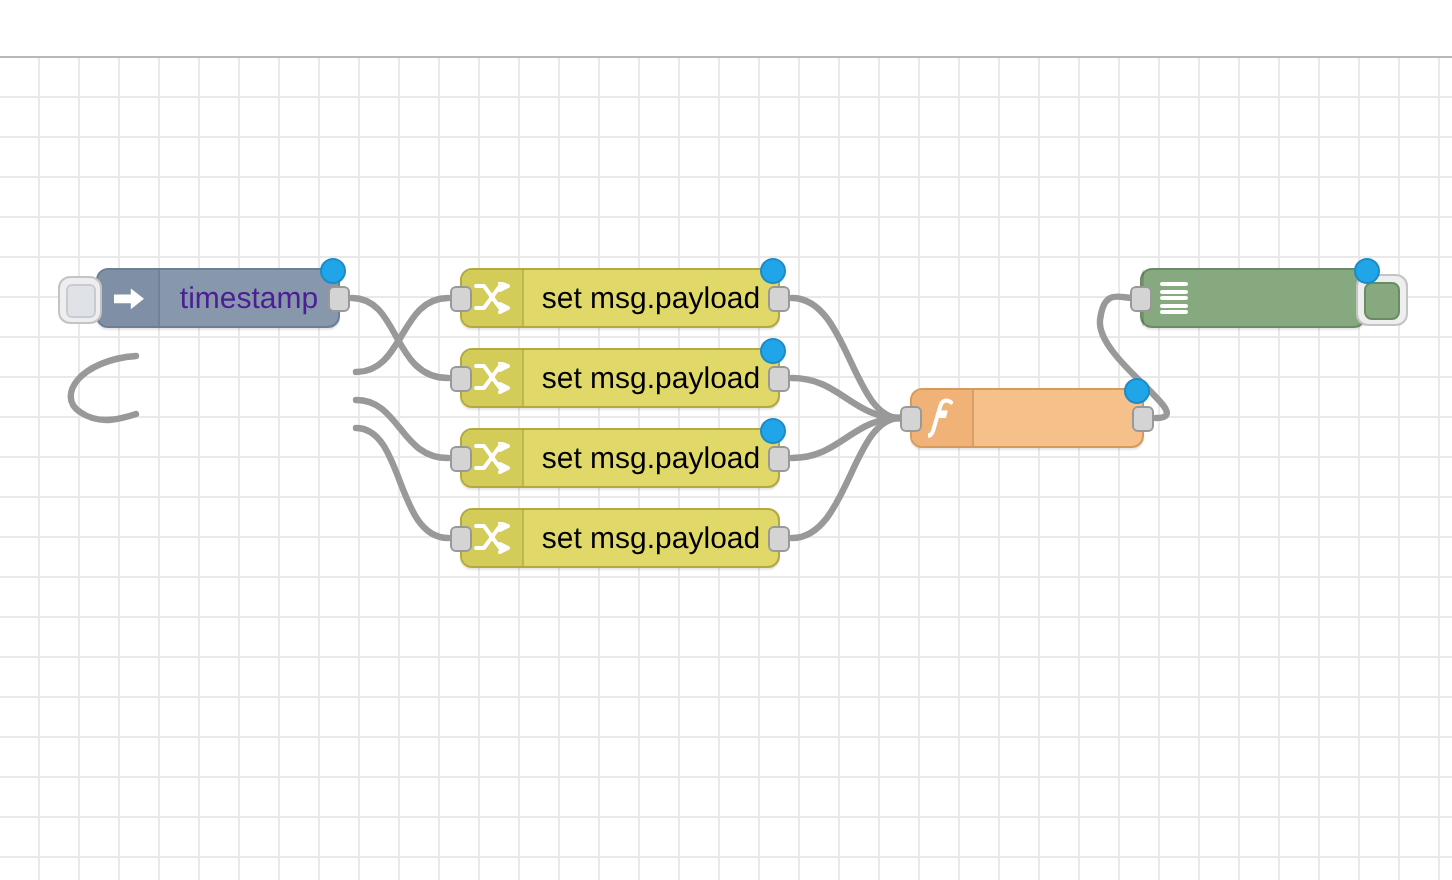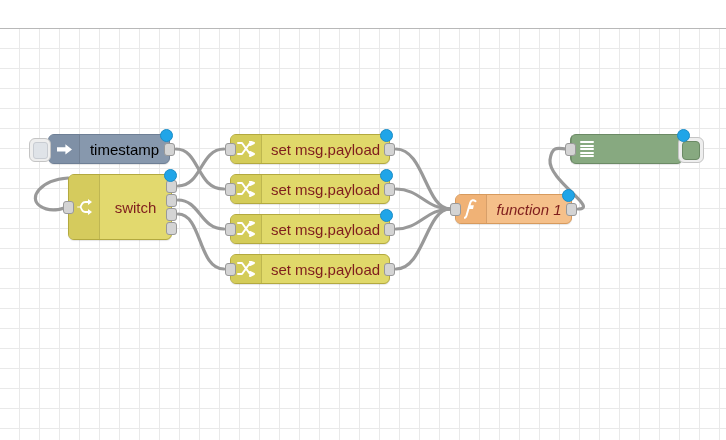--- a/index.html
+++ b/index.html
@@ -45,31 +45,31 @@
     display:flex;align-items:center;justify-content:center;
     border-right:1px solid rgba(0,0,0,.10);
     border-radius:5px 0 0 5px;
     flex:0 0 30px;
   }
   .node .icon-box svg{display:block;}
   .node .label{
     flex:1 1 auto;
     text-align:center;
     font-size:15px;
-    color:#7f1d1d;
+    color:#000000;
     padding:0 6px;
     white-space:nowrap;
     overflow:hidden;
   }
   .node.italic .label{font-style:italic;}
 
   
   .n-inject{background:#8798ad;border-color:#6e7f95;}
   .n-inject .icon-box{background:#7f90a6;}
-  .n-inject .label{color:#000000;}
+  .n-inject .label{color:#4c1d95;}
 
   .n-switch{background:#e2d96e;border-color:#b3a93f;}
   .n-switch .icon-box{background:#d5cb5d;}
 
   .n-change{background:#e0d96a;border-color:#b3a93f;}
   .n-change .icon-box{background:#d4cc59;}
 
   .n-function{background:#f5c08a;border-color:#d79a5d;}
   .n-function .icon-box{background:#f0b276;}
 
@@ -182,34 +182,20 @@
       <div class="icon-box">
         <svg width="17" height="15" viewBox="0 0 17 15">
           <path d="M1 5.2 h8.4 V2.2 L16 7.4 L9.4 12.6 V9.6 H1 Z" fill="#ffffff"></path>
         </svg>
       </div>
       <div class="label">timestamp</div>
       <div class="port out" style="top:8px;"></div>
       <div class="dot-changed" style="left:111px;top:-6px;"></div>
     </div>
 
-    <div class="node n-switch" style="left:68px;top:174px;width:104px;height:66px;">
-      <div class="icon-box">
-        <svg width="17" height="20" viewBox="0 0 17 20">
-          <path d="M12 2 L16 5 L12 8 V6 H9.5 C7 6 6.5 8 5.5 10 C6.5 12 7 14 9.5 14 H12 V12 L16 15 L12 18 V16 H9.5 C5.5 16 5 12.5 3.8 10.6 H1.2 V9.4 H3.8 C5 7.5 5.5 4 9.5 4 H12 Z" fill="#ffffff"></path>
-        </svg>
-      </div>
-      <div class="label">switch</div>
-      <div class="port in" style="top:26px;"></div>
-      <div class="port out" style="top:5px;"></div>
-      <div class="port out" style="top:19px;"></div>
-      <div class="port out" style="top:33px;"></div>
-      <div class="port out" style="top:47px;"></div>
-      <div class="dot-changed" style="left:95px;top:-6px;"></div>
-    </div>
 
     <div class="node n-change" style="left:230px;top:134px;width:160px;height:30px;">
       <div class="icon-box">
         <svg width="18" height="16" viewBox="0 0 18 16">
           <path d="M1 2 L5 2 L13 13 L17 13 M13 11 L17 13 L13 15" stroke="#ffffff" stroke-width="2" fill="none" stroke-linecap="round" stroke-linejoin="round"></path>
           <path d="M1 13 L5 13 L13 2 L17 2 M13 0.5 L17 2 L13 4" stroke="#ffffff" stroke-width="2" fill="none" stroke-linecap="round" stroke-linejoin="round"></path>
         </svg>
       </div>
       <div class="label">set msg.payload</div>
       <div class="port in" style="top:8px;"></div>
@@ -254,21 +240,20 @@
       <div class="port in" style="top:8px;"></div>
       <div class="port out" style="top:8px;"></div>
     </div>
 
     <div class="node n-function italic" style="left:455px;top:194px;width:117px;height:30px;">
       <div class="icon-box">
         <svg width="14" height="20" viewBox="0 0 14 20">
           <path d="M11.5 2.2 C9.6 0.7 7.2 1 6.4 3.4 L5.2 7.2 H8.6 L8.2 9.0 H4.7 L2.6 16.2 C1.9 18.6 0.6 19.2 0 18.6" stroke="#ffffff" stroke-width="2" fill="none" stroke-linecap="round"></path>
         </svg>
       </div>
-      <div class="label">function 1</div>
       <div class="port in" style="top:8px;"></div>
       <div class="port out" style="top:8px;"></div>
       <div class="dot-changed" style="left:106px;top:-6px;"></div>
     </div>
 
     <div class="node n-debug italic" style="left:570px;top:134px;width:113px;height:30px;">
       <div class="icon-box">
         <div class="debug-lines">
           <span></span>
             <span></span>

